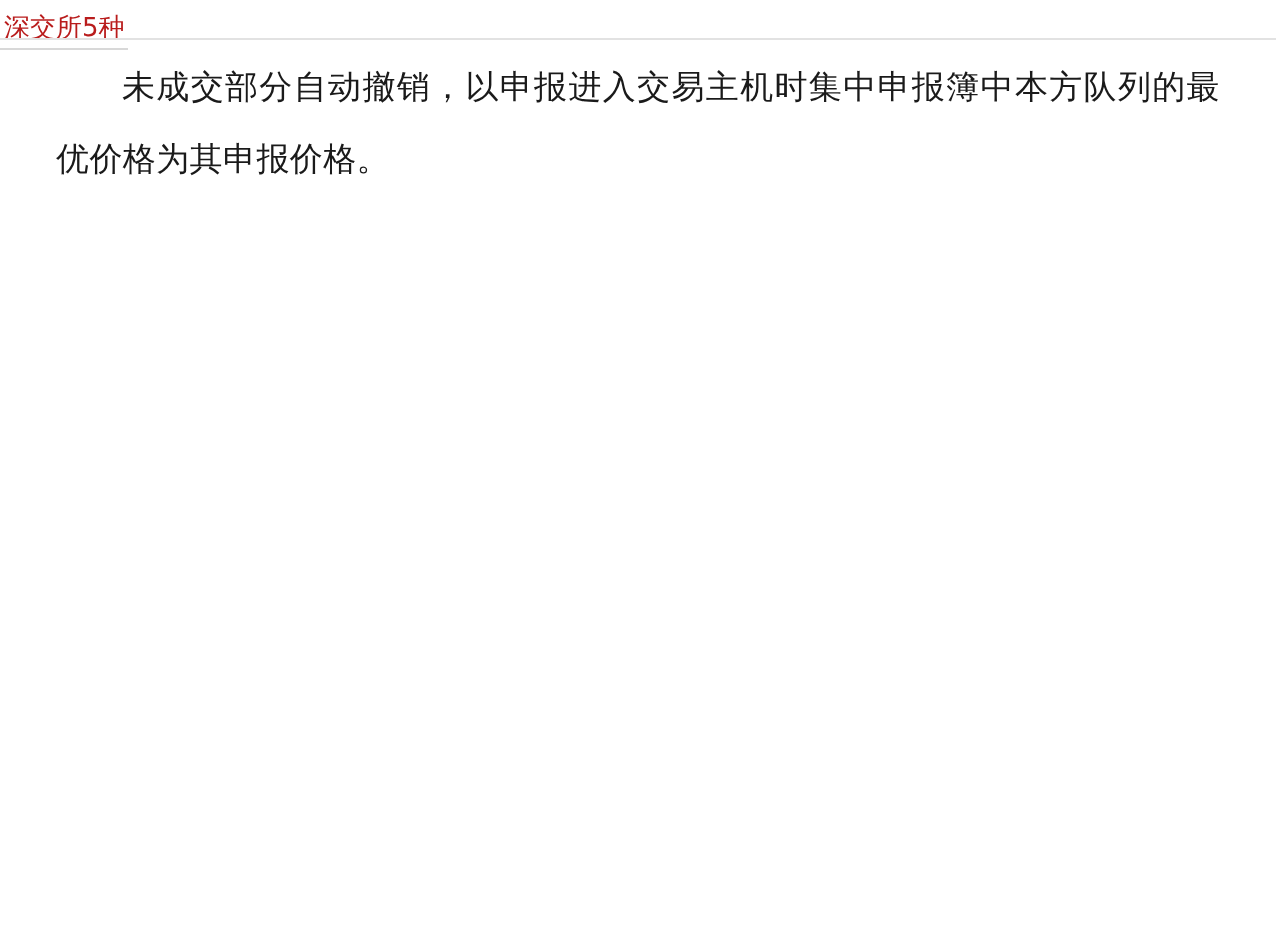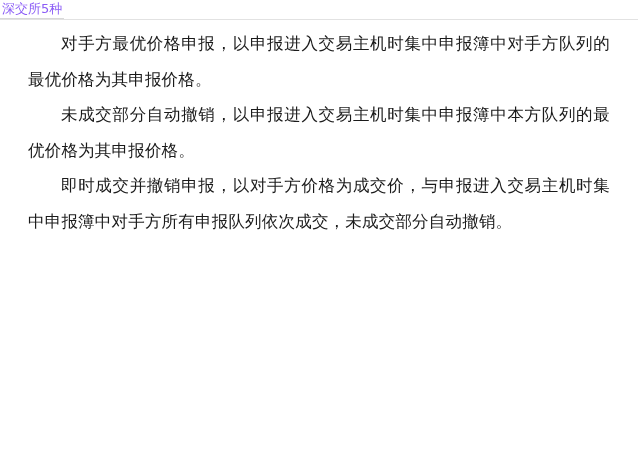--- a/index.html
+++ b/index.html
@@ -17,28 +17,28 @@
     position: relative;
     width: 638px;
     height: 475px;
     box-sizing: border-box;
     background: #ffffff;
   }
   .header-tag {
     position: absolute;
     top: 0;
     left: 0;
-    color: #8b5cf6;
+    color: #b91c1c;
     font-family: "DejaVu Sans", "Liberation Sans", sans-serif;
     font-size: 13px;
     line-height: 16px;
     letter-spacing: 0px;
     white-space: nowrap;
     border-bottom: 1px solid #d8d8d8;
-    padding: 1px 2px 1px 2px;
+    padding: 7px 2px 1px 2px;
   }
   .header-rule {
     position: absolute;
     top: 19px;
     left: 0;
     width: 638px;
     height: 1px;
     background: #e2e2e2;
   }
   .body-area {
@@ -63,18 +63,16 @@
 </head>
 <body>
 
 <div class="page">
 
   <div class="header-tag">深交所5种</div>
 
   <div class="header-rule"></div>
 
   <div class="body-area">
-    <p class="para">对手方最优价格申报，以申报进入交易主机时集中申报簿中对手方队列的最优价格为其申报价格。</p>
     <p class="para">未成交部分自动撤销，以申报进入交易主机时集中申报簿中本方队列的最优价格为其申报价格。</p>
-    <p class="para">即时成交并撤销申报，以对手方价格为成交价，与申报进入交易主机时集中申报簿中对手方所有申报队列依次成交，未成交部分自动撤销。</p>
   </div>
 
 </div>
 
 </body></html>

